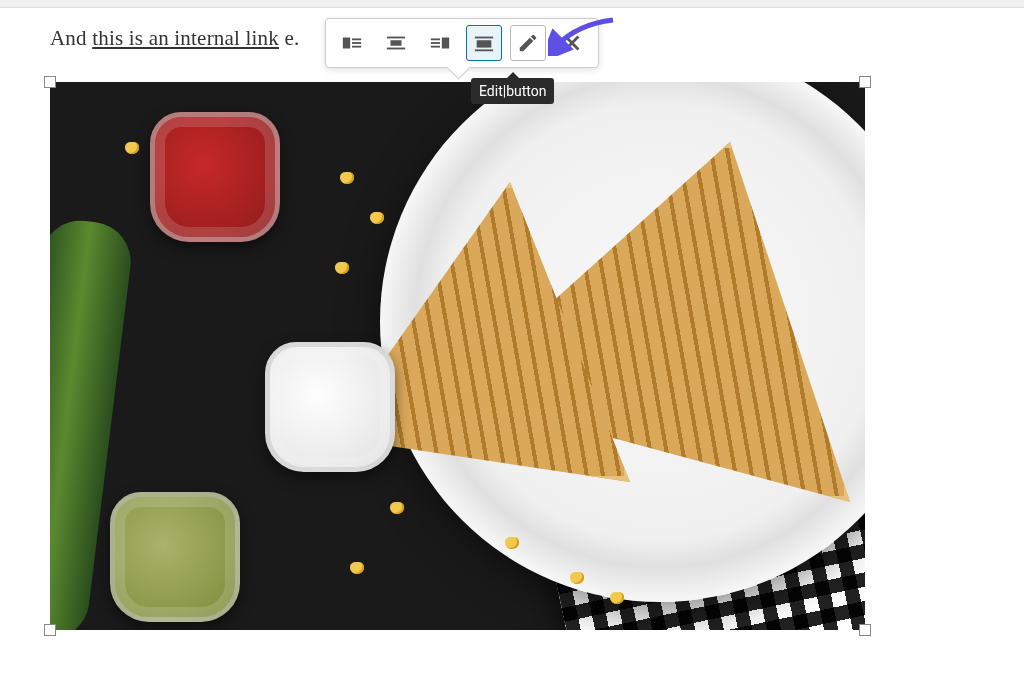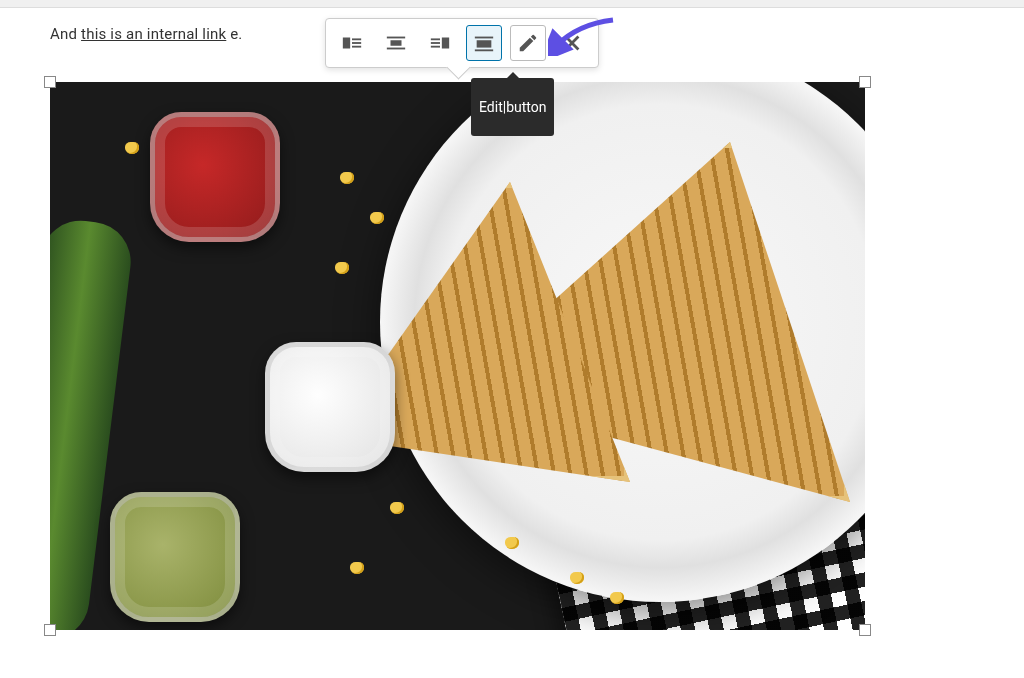--- a/index.html
+++ b/index.html
@@ -18,24 +18,25 @@
       background: #f0f0f0;
       border-bottom: 1px solid #ddd;
     }
     .content {
       position: absolute;
       top: 24px;
       left: 50px;
       right: 50px;
     }
     .text-line {
-      font-size: 15px;
+      font-size: 21px;
       color: #333;
       letter-spacing: 0.2px;
       line-height: 1.4;
+      font-family: Liberation Serif, serif;
     }
     .internal-link {
       text-decoration: underline;
       color: #333;
     }
     .image-wrapper {
       position: absolute;
       top: 82px;
       left: 50px;
       width: 815px;
@@ -170,21 +171,21 @@
     .tbtn.edit { border: 1px solid #bbb; }
     .tbtn.close { color: #555; font-size: 20px; }
     
     .tooltip {
       position: absolute;
       top: 78px;
       left: 471px;
       background: #2b2b2b;
       color: #fff;
       font-size: 14px;
-      padding: 21px 8px;
+      padding: 5px 8px;
       border-radius: 3px;
       z-index: 60;
       white-space: nowrap;
     }
     .tooltip::before {
       content: "";
       position: absolute;
       top: -6px; left: 50%; margin-left: -6px;
       border: 6px solid transparent;
       border-bottom-color: #2b2b2b;

